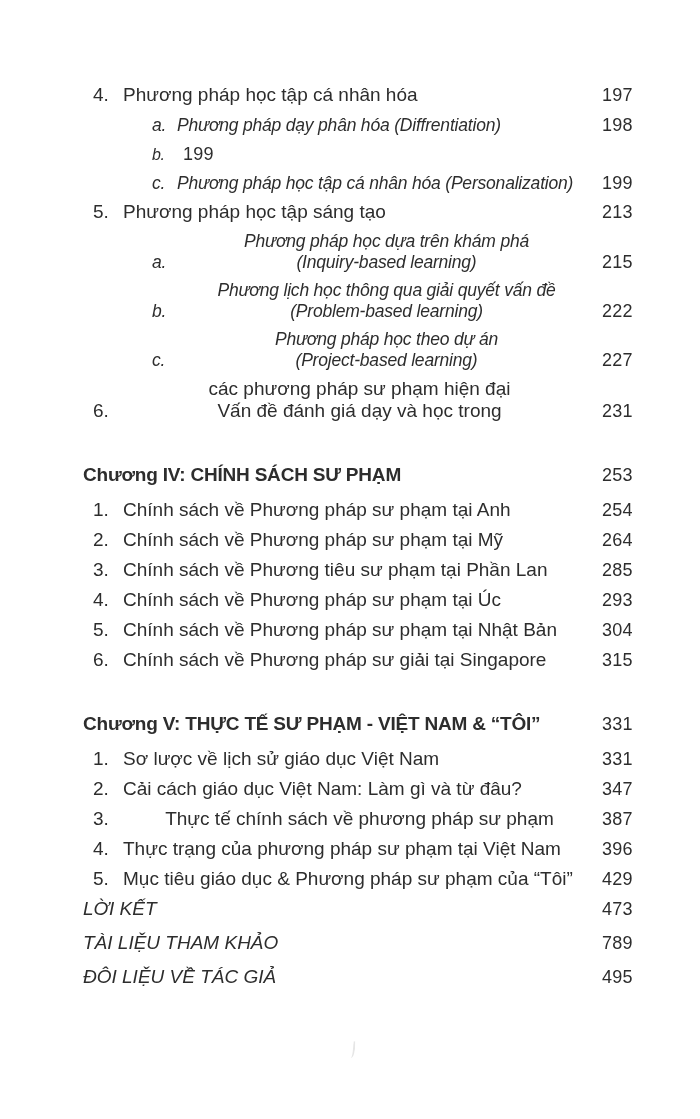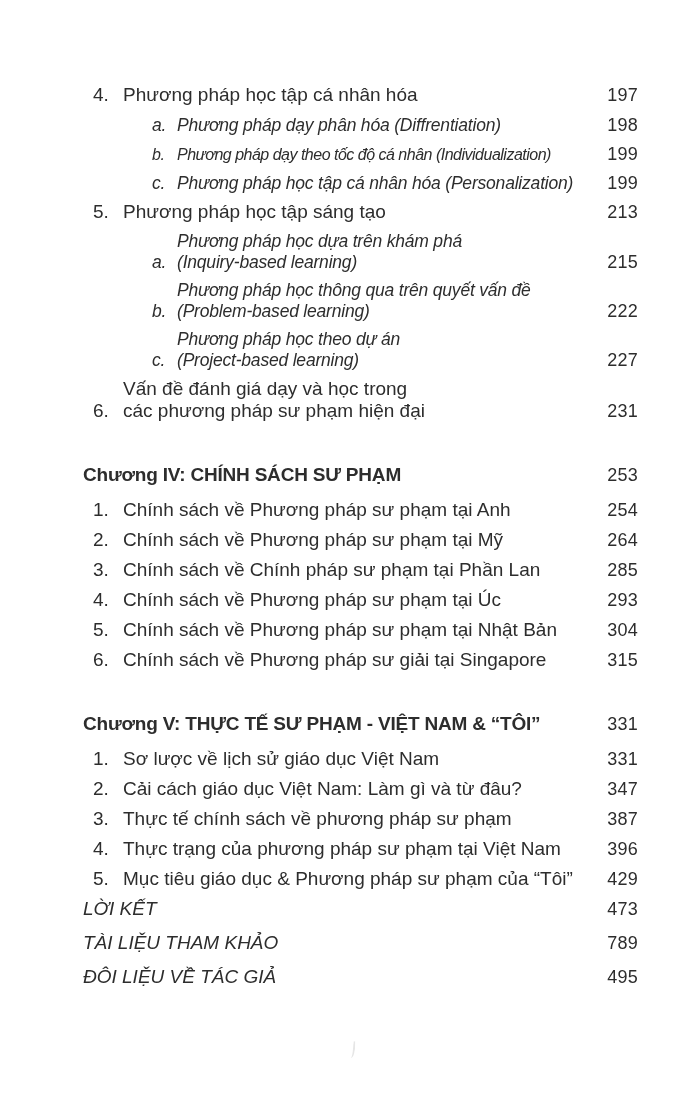--- a/index.html
+++ b/index.html
@@ -9,23 +9,23 @@
     background:#ffffff;
     box-sizing:border-box;
     padding:84px 62px 0 83px;
     font-family:"Liberation Sans","DejaVu Sans",sans-serif;
     color:#2d2d2d;
     overflow:hidden;
   }
   .row{display:flex;align-items:flex-end;margin-bottom:8px;}
   .row .num{flex:none;}
   .row .txt{flex:1;min-width:0;}
-  .row .l{display:block;}
+  .row .l{display:block;text-align:center;}
   .row .pg{
-    flex:none;margin-left:6px;width:36px;text-align:right;
+    flex:none;margin-left:6px;width:36px;
     font-style:normal;font-weight:normal;font-size:18px;line-height:22px;
     letter-spacing:0.2px;
   }
   
   .row.item{padding-left:10px;font-size:19px;line-height:22px;}
   .row.item .num{width:30px;}
   
   .row.subitem{padding-left:69px;font-style:italic;font-size:17.5px;line-height:21px;letter-spacing:-0.2px;margin-bottom:7px;}
   .row.subitem .num{width:25px;}
   .row.subitem.tight{font-size:16px;letter-spacing:-0.5px;}
@@ -54,21 +54,20 @@
   </div>
 
   <div class="row subitem">
     <span class="num">a.</span>
     <span class="txt">Phương pháp dạy phân hóa (Diffrentiation)</span>
     <span class="pg">198</span>
   </div>
 
   <div class="row subitem tight">
     <span class="num">b.</span>
-    <span class="txt">Phương pháp dạy theo tốc độ cá nhân (Individualization)</span>
     <span class="pg">199</span>
   </div>
 
   <div class="row subitem">
     <span class="num">c.</span>
     <span class="txt">Phương pháp học tập cá nhân hóa (Personalization)</span>
     <span class="pg">199</span>
   </div>
 
   <div class="row item mt">
@@ -82,40 +81,40 @@
     <span class="txt">
       <span class="l">Phương pháp học dựa trên khám phá</span>
       <span class="l">(Inquiry-based learning)</span>
     </span>
     <span class="pg">215</span>
   </div>
 
   <div class="row subitem">
     <span class="num">b.</span>
     <span class="txt">
-      <span class="l">Phương pháp học thông qua trên quyết vấn đề</span>
+      <span class="l">Phương lịch học thông qua giải quyết vấn đề</span>
       <span class="l">(Problem-based learning)</span>
     </span>
     <span class="pg">222</span>
   </div>
 
   <div class="row subitem">
     <span class="num">c.</span>
     <span class="txt">
       <span class="l">Phương pháp học theo dự án</span>
       <span class="l">(Project-based learning)</span>
     </span>
     <span class="pg">227</span>
   </div>
 
   <div class="row item mt">
     <span class="num">6.</span>
     <span class="txt">
+      <span class="l">các phương pháp sư phạm hiện đại</span>
       <span class="l">Vấn đề đánh giá dạy và học trong</span>
-      <span class="l">các phương pháp sư phạm hiện đại</span>
     </span>
     <span class="pg">231</span>
   </div>
 
   <div class="row chapter">
     <span class="txt">Chương IV: CHÍNH SÁCH SƯ PHẠM</span>
     <span class="pg">253</span>
   </div>
 
   <div class="row item">
@@ -125,21 +124,21 @@
   </div>
 
   <div class="row item">
     <span class="num">2.</span>
     <span class="txt">Chính sách về Phương pháp sư phạm tại Mỹ</span>
     <span class="pg">264</span>
   </div>
 
   <div class="row item">
     <span class="num">3.</span>
-    <span class="txt">Chính sách về Chính pháp sư phạm tại Phần Lan</span>
+    <span class="txt">Chính sách về Phương tiêu sư phạm tại Phần Lan</span>
     <span class="pg">285</span>
   </div>
 
   <div class="row item">
     <span class="num">4.</span>
     <span class="txt">Chính sách về Phương pháp sư phạm tại Úc</span>
     <span class="pg">293</span>
   </div>
 
   <div class="row item">

